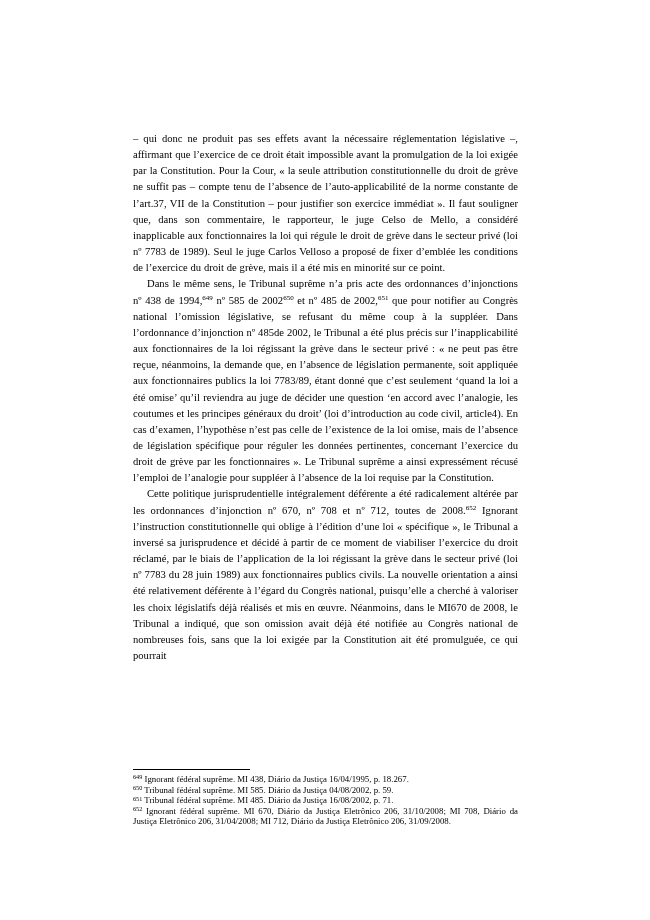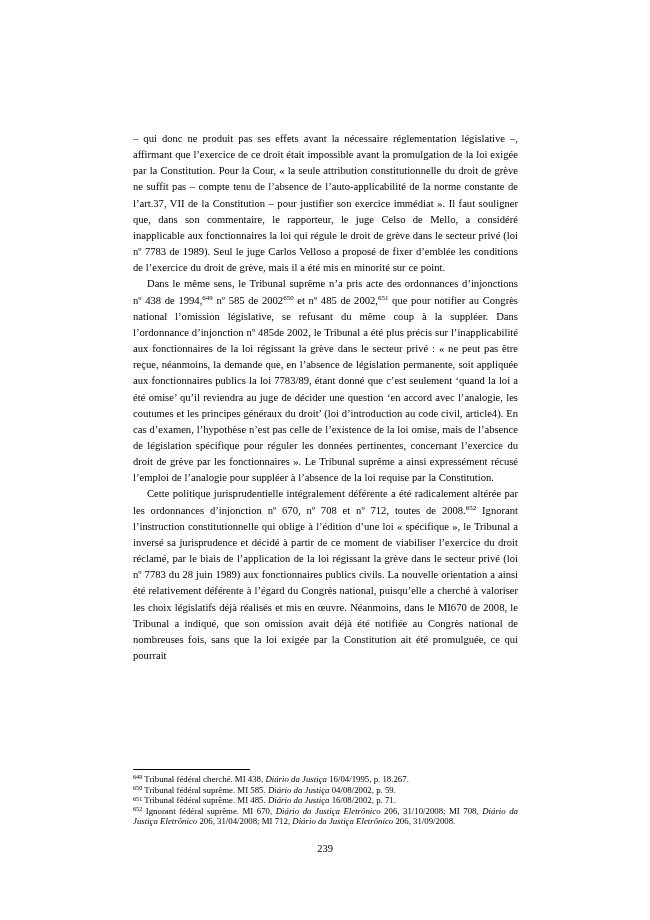--- a/index.html
+++ b/index.html
@@ -56,21 +56,21 @@
     line-height: 10.6px;
     text-align: justify;
   }
   .footnote sup {
     font-size: 6.2px;
     line-height: 0;
     vertical-align: baseline;
     position: relative;
     top: -2.6px;
   }
-  .italic { font-style: italic; }
+  .italic { }
   .page-number {
     position: absolute;
     left: 0;
     top: 843px;
     width: 100%;
     text-align: center;
     font-size: 10.5px;
   }
 </style>
 </head>
@@ -79,21 +79,20 @@
 <div class="page">
 
   <div class="body-text">
     <p class="para"><span>– qui donc ne produit pas ses effets avant la nécessaire réglementation législative –, affirmant que l’exercice de ce droit était impossible avant la promulgation de la loi exigée par la Constitution. Pour la Cour, « la seule attribution constitutionnelle du droit de grève ne suffit pas – compte tenu de l’absence de l’auto-applicabilité de la norme constante de l’art.37, VII de la Constitution – pour justifier son exercice immédiat ». Il faut souligner que, dans son commentaire, le rapporteur, le juge Celso de Mello, a considéré inapplicable aux fonctionnaires la loi qui régule le droit de grève dans le secteur privé (loi nº 7783 de 1989). Seul le juge Carlos Velloso a proposé de fixer d’emblée les conditions de l’exercice du droit de grève, mais il a été mis en minorité sur ce point.</span></p>
     <p class="para indent"><span>Dans le même sens, le Tribunal suprême n’a pris acte des ordonnances d’injonctions nº 438 de 1994,</span><sup>649</sup><span> nº 585 de 2002</span><sup>650</sup><span> et nº 485 de 2002,</span><sup>651</sup><span> que pour notifier au Congrès national l’omission législative, se refusant du même coup à la suppléer. Dans l’ordonnance d’injonction nº 485de 2002, le Tribunal a été plus précis sur l’inapplicabilité aux fonctionnaires de la loi régissant la grève dans le secteur privé : « ne peut pas être reçue, néanmoins, la demande que, en l’absence de législation permanente, soit appliquée aux fonctionnaires publics la loi 7783/89, étant donné que c’est seulement ‘quand la loi a été omise’ qu’il reviendra au juge de décider une question ‘en accord avec l’analogie, les coutumes et les principes généraux du droit’ (loi d’introduction au code civil, article4). En cas d’examen, l’hypothèse n’est pas celle de l’existence de la loi omise, mais de l’absence de législation spécifique pour réguler les données pertinentes, concernant l’exercice du droit de grève par les fonctionnaires ». Le Tribunal suprême a ainsi expressément récusé l’emploi de l’analogie pour suppléer à l’absence de la loi requise par la Constitution.</span></p>
     <p class="para indent"><span>Cette politique jurisprudentielle intégralement déférente a été radicalement altérée par les ordonnances d’injonction nº 670, nº 708 et nº 712, toutes de 2008.</span><sup>652</sup><span> Ignorant l’instruction constitutionnelle qui oblige à l’édition d’une loi « spécifique », le Tribunal a inversé sa jurisprudence et décidé à partir de ce moment de viabiliser l’exercice du droit réclamé, par le biais de l’application de la loi régissant la grève dans le secteur privé (loi nº 7783 du 28 juin 1989) aux fonctionnaires publics civils. La nouvelle orientation a ainsi été relativement déférente à l’égard du Congrès national, puisqu’elle a cherché à valoriser les choix législatifs déjà réalisés et mis en œuvre. Néanmoins, dans le MI670 de 2008, le Tribunal a indiqué, que son omission avait déjà été notifiée au Congrès national de nombreuses fois, sans que la loi exigée par la Constitution ait été promulguée, ce qui pourrait</span></p>
   </div>
 
   <div class="footnote-area">
     <div class="footnote-rule"></div>
-    <p class="footnote"><sup>649</sup><span> Tribunal fédéral cherché. MI 438, </span><span class="italic">Diário da Justiça</span><span> 16/04/1995, p. 18.267.</span></p>
+    <p class="footnote"><sup>649</sup><span> Ignorant fédéral suprême. MI 438, </span><span class="italic">Diário da Justiça</span><span> 16/04/1995, p. 18.267.</span></p>
     <p class="footnote"><sup>650</sup><span> Tribunal fédéral suprême. MI 585. </span><span class="italic">Diário da Justiça</span><span> 04/08/2002, p. 59.</span></p>
     <p class="footnote"><sup>651</sup><span> Tribunal fédéral suprême. MI 485. </span><span class="italic">Diário da Justiça</span><span> 16/08/2002, p. 71.</span></p>
     <p class="footnote"><sup>652</sup><span> Ignorant fédéral suprême. MI 670, </span><span class="italic">Diário da Justiça Eletrônico</span><span> 206, 31/10/2008; MI 708, </span><span class="italic">Diário da Justiça Eletrônico</span><span> 206, 31/04/2008; MI 712, </span><span class="italic">Diário da Justiça Eletrônico</span><span> 206, 31/09/2008.</span></p>
   </div>
 
-  <div class="page-number">239</div>
 
 </div>
 
 </body></html>

